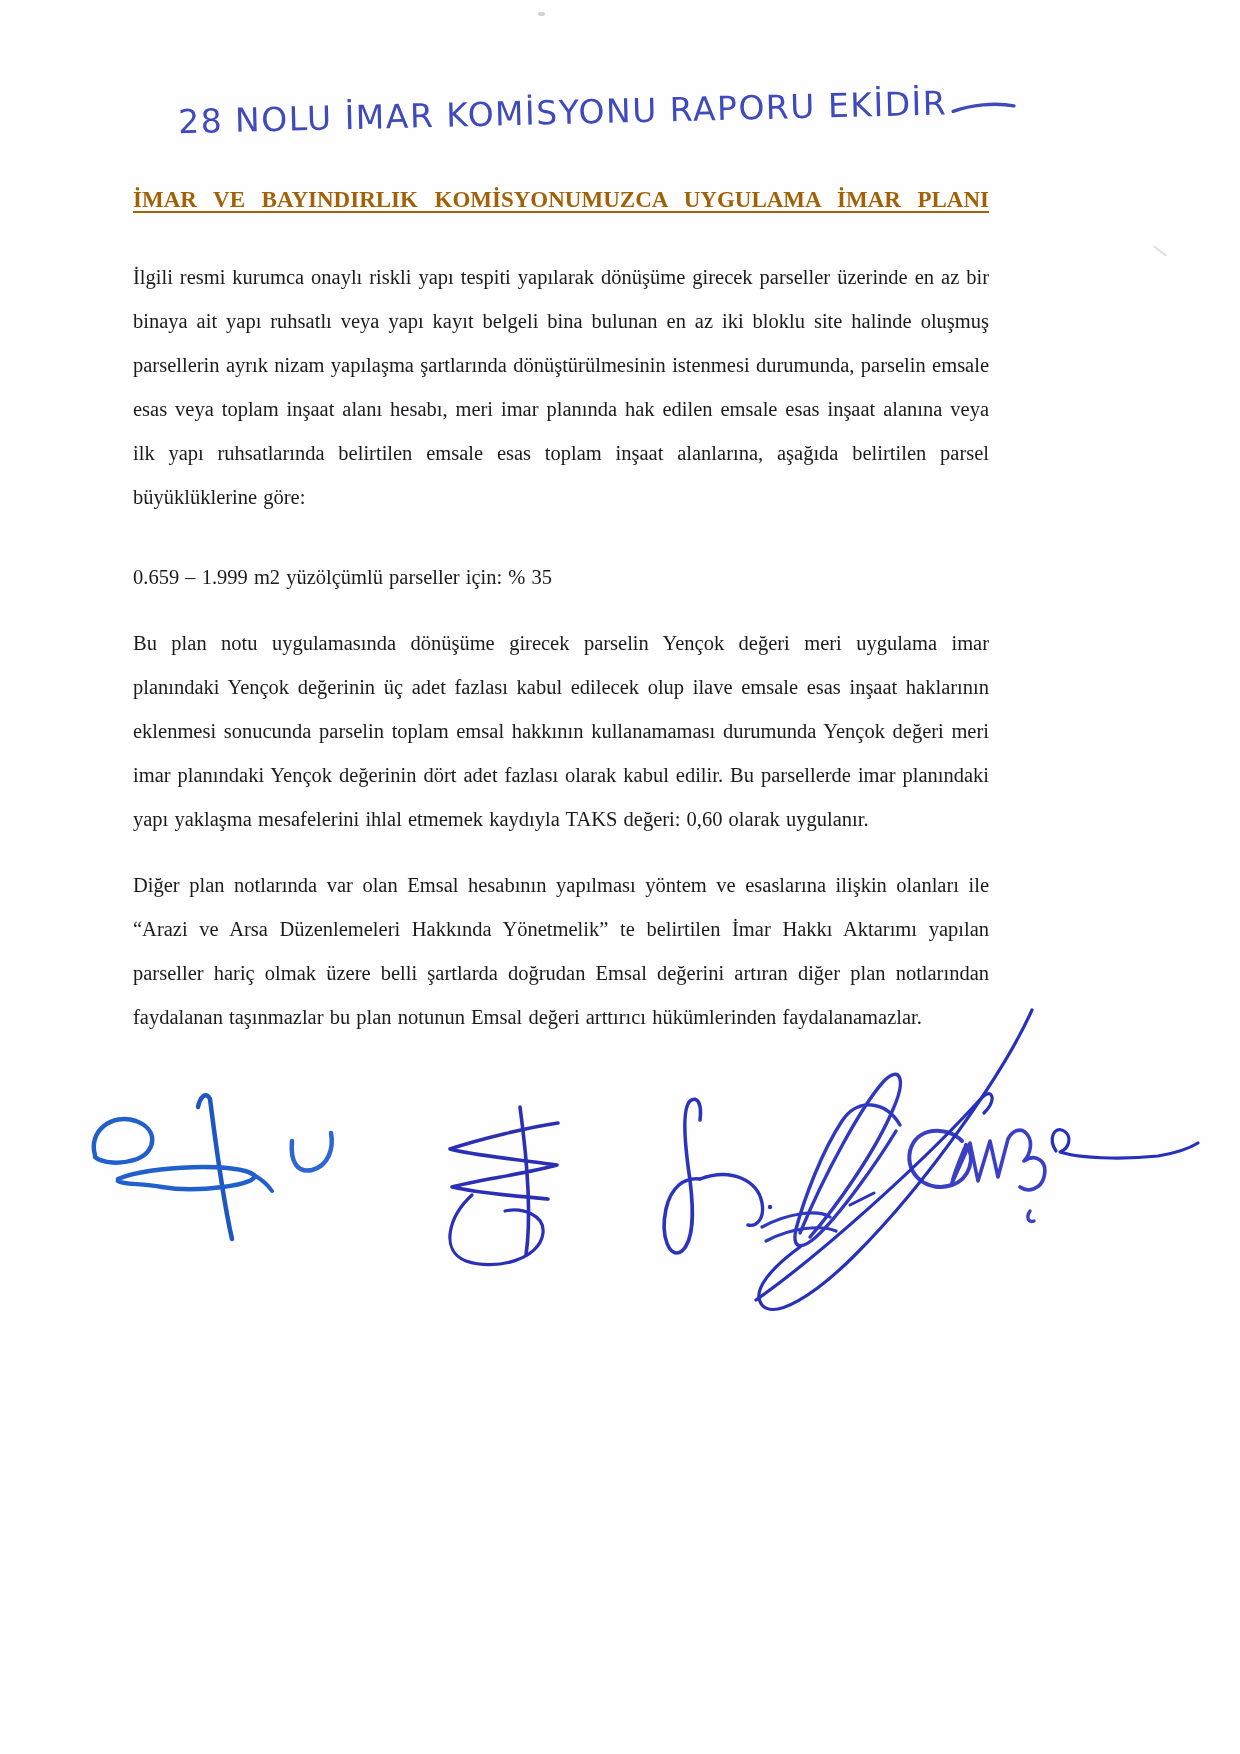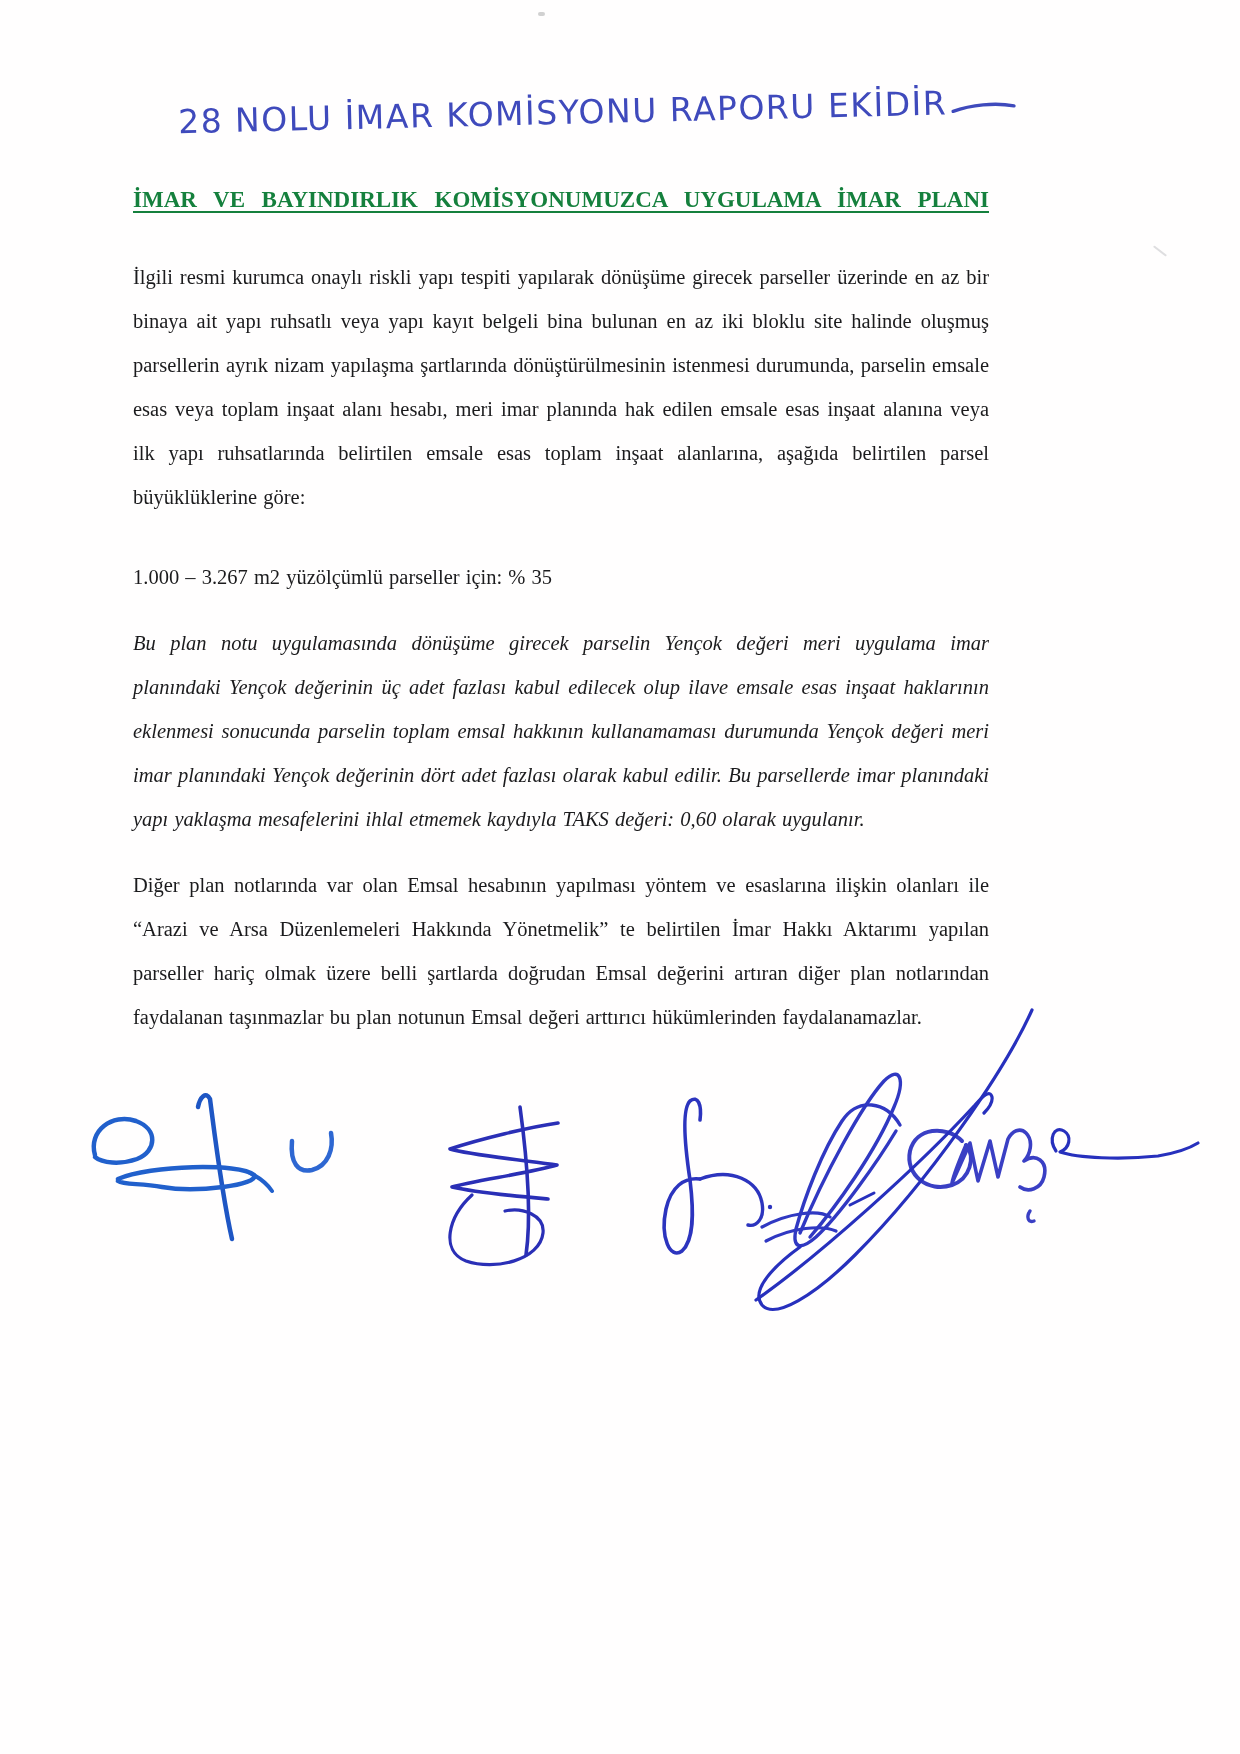--- a/index.html
+++ b/index.html
@@ -25,36 +25,36 @@
   .handwritten .stroke{margin-left:4px;margin-top:10px;}
 
   
   .content{
     position:absolute;left:133px;top:0;width:856px;
     color:#1b1b1d;
   }
   .title{
     margin:183px 0 38px 0;
     font-size:23px;font-weight:bold;line-height:34px;
-    color:#15803d;
+    color:#a16207;
   }
   .title .tline{
     text-decoration:underline;
     text-decoration-thickness:2px;
     text-underline-offset:4px;
   }
   .title .tline.justify-full{text-align:justify;text-align-last:justify;}
   .para{
     margin:0 0 36px 0;
     font-size:20.5px;line-height:44px;
     text-align:justify;
     word-spacing:1px;
   }
   .para.single{margin-bottom:22px;text-align:left;}
-  .para.p3{margin-bottom:22px;font-style:italic;}
+  .para.p3{margin-bottom:22px;}
   .para.p4{margin-bottom:0;}
 
   
   .signatures{position:absolute;left:0;top:955px;width:1240px;height:400px;}
   .signatures path{fill:none;stroke-linecap:round;stroke-linejoin:round;}
 
   
   .artifact-dot{
     position:absolute;left:538px;top:12px;width:7px;height:4px;
     background:#b9b9b9;opacity:.65;border-radius:2px;
@@ -79,21 +79,21 @@
     </svg>
   </div>
 
   <div class="content">
     <div class="title">
       <div class="tline justify-full">İMAR VE BAYINDIRLIK KOMİSYONUMUZCA UYGULAMA İMAR PLANI</div>
     </div>
 
     <p class="para">İlgili resmi kurumca onaylı riskli yapı tespiti yapılarak dönüşüme girecek parseller üzerinde en az bir binaya ait yapı ruhsatlı veya yapı kayıt belgeli bina bulunan en az iki bloklu site halinde oluşmuş parsellerin ayrık nizam yapılaşma şartlarında dönüştürülmesinin istenmesi durumunda, parselin emsale esas veya toplam inşaat alanı hesabı, meri imar planında hak edilen emsale esas inşaat alanına veya ilk yapı ruhsatlarında belirtilen emsale esas toplam inşaat alanlarına, aşağıda belirtilen parsel büyüklüklerine göre:</p>
 
-    <p class="para single">1.000 – 3.267 m2 yüzölçümlü parseller için: % 35</p>
+    <p class="para single">0.659 – 1.999 m2 yüzölçümlü parseller için: % 35</p>
 
 
     <p class="para p3">Bu plan notu uygulamasında dönüşüme girecek parselin Yençok değeri meri uygulama imar planındaki Yençok değerinin üç adet fazlası kabul edilecek olup ilave emsale esas inşaat haklarının eklenmesi sonucunda parselin toplam emsal hakkının kullanamaması durumunda Yençok değeri meri imar planındaki Yençok değerinin dört adet fazlası olarak kabul edilir. Bu parsellerde imar planındaki yapı yaklaşma mesafelerini ihlal etmemek kaydıyla TAKS değeri: 0,60 olarak uygulanır.</p>
 
     <p class="para p4">Diğer plan notlarında var olan Emsal hesabının yapılması yöntem ve esaslarına ilişkin olanları ile “Arazi ve Arsa Düzenlemeleri Hakkında Yönetmelik” te belirtilen İmar Hakkı Aktarımı yapılan parseller hariç olmak üzere belli şartlarda doğrudan Emsal değerini artıran diğer plan notlarından faydalanan taşınmazlar bu plan notunun Emsal değeri arttırıcı hükümlerinden faydalanamazlar.</p>
   </div>
 
   <svg class="signatures" viewBox="0 0 1240 400">
 
     <g>

